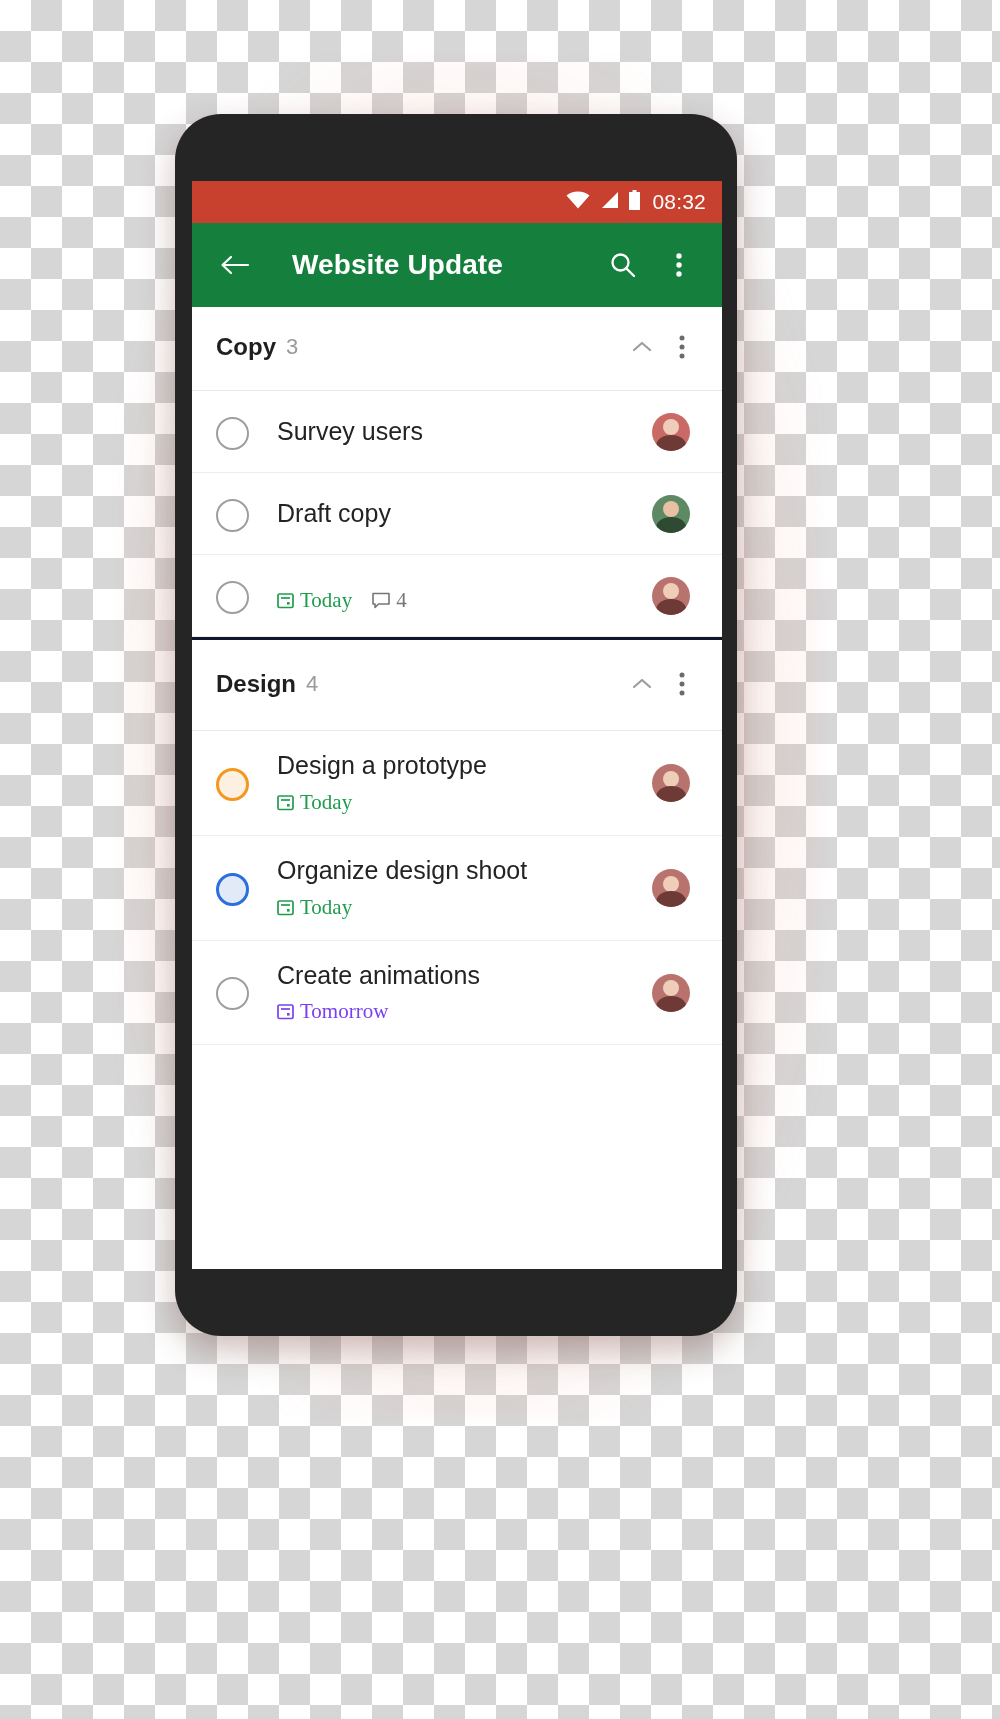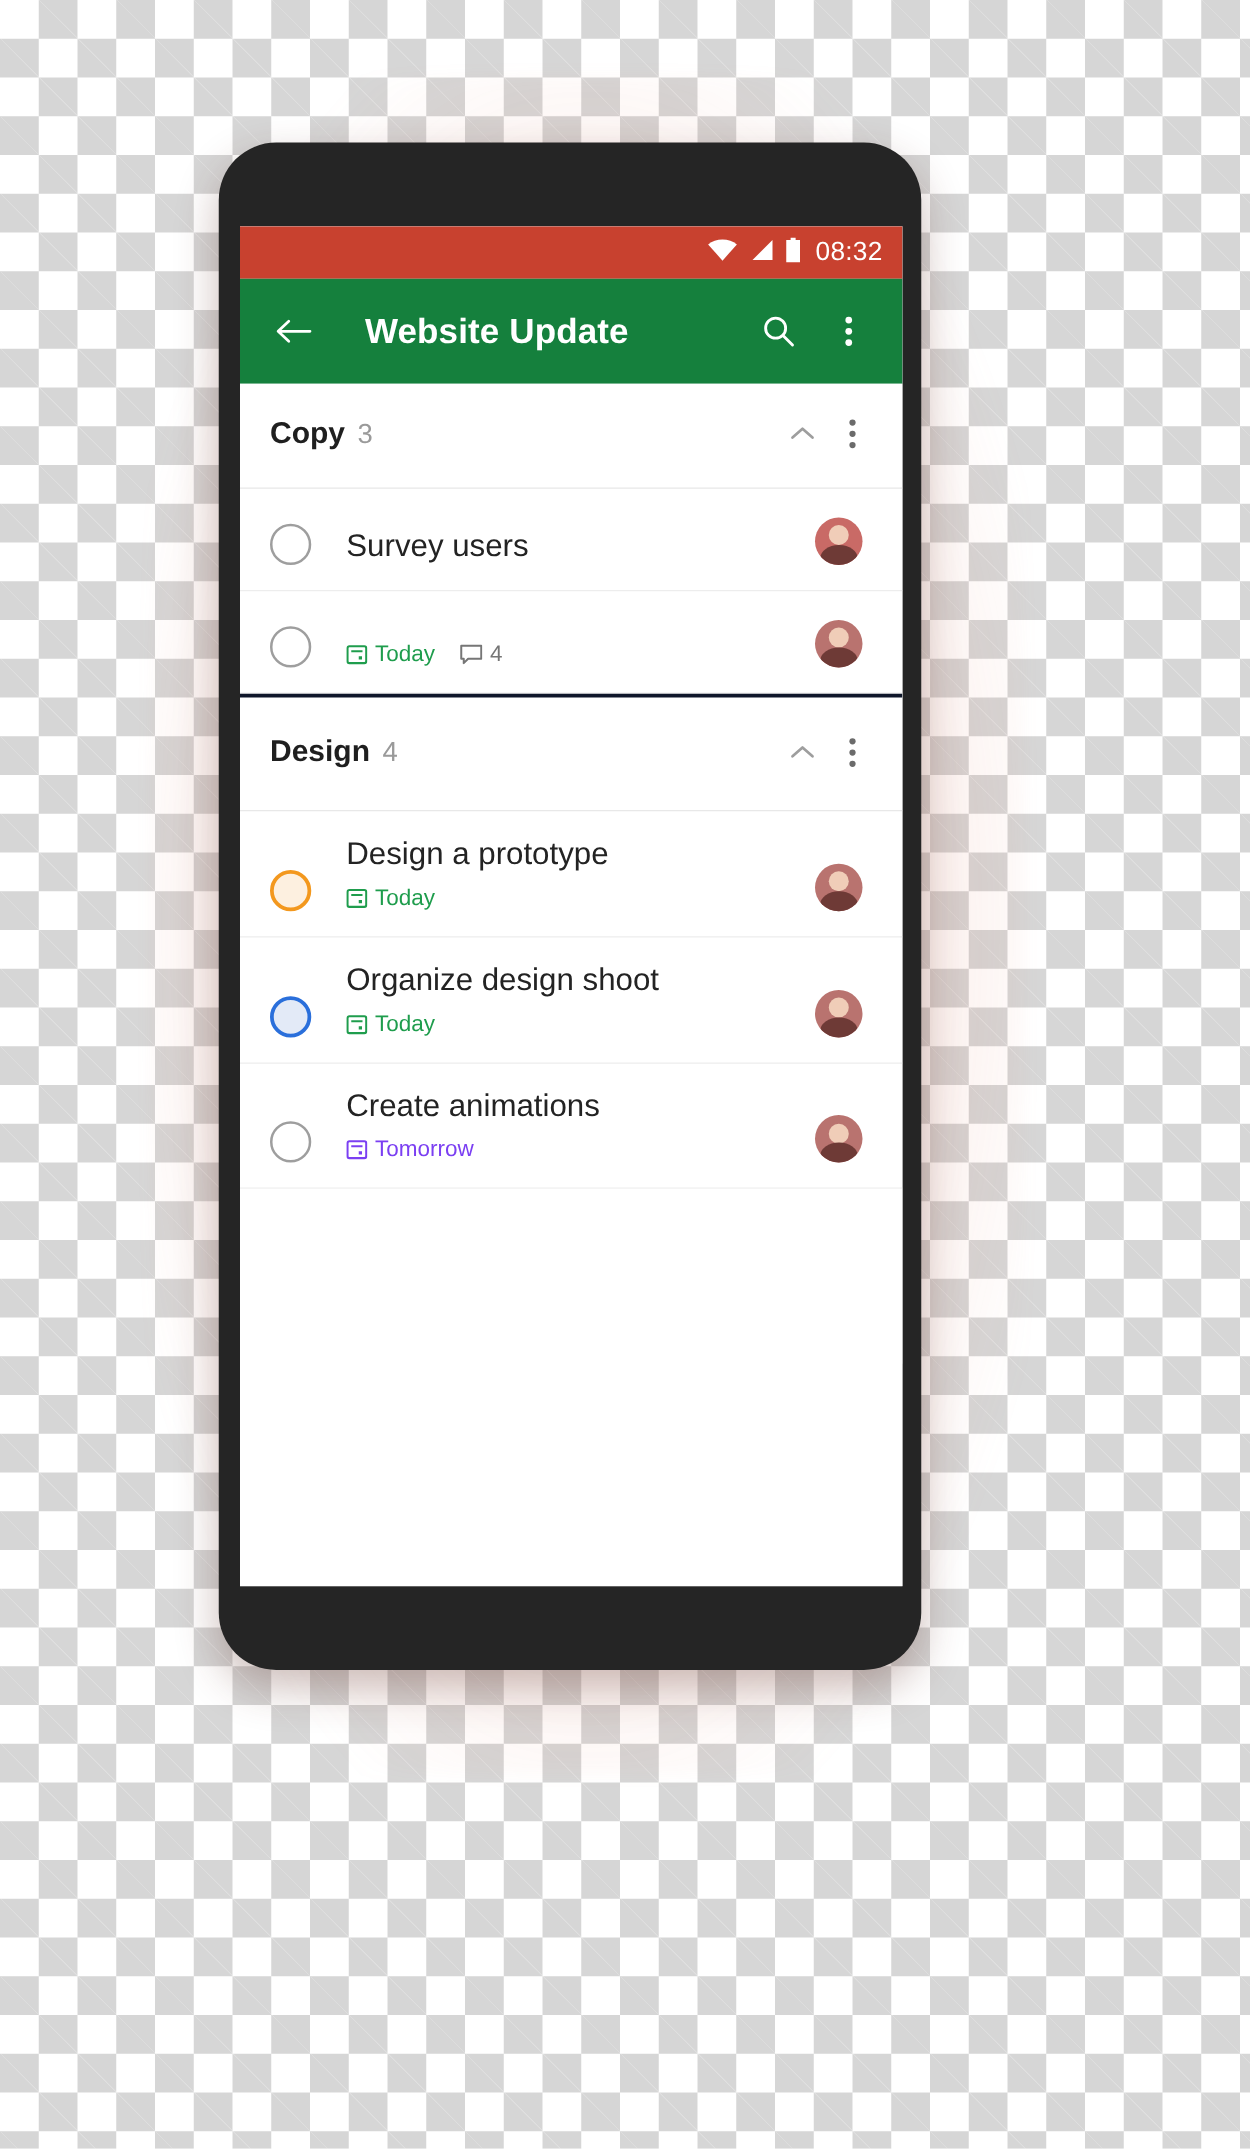--- a/index.html
+++ b/index.html
@@ -131,21 +131,21 @@
     width: 40px;
     height: 40px;
     display: flex;
     align-items: center;
     justify-content: center;
     cursor: pointer;
   }
 
   .task-row {
     display: flex;
-    align-items: flex-end;
+    align-items: center;
     padding: 20px 32px 20px 24px;
     border-bottom: 1px solid #ededed;
     min-height: 82px;
   }
 
   .checkbox {
     width: 33px;
     height: 33px;
     border-radius: 50%;
     border: 2px solid #9e9e9e;
@@ -170,21 +170,22 @@
   .task-meta {
     display: flex;
     align-items: center;
     gap: 8px;
     margin-top: 10px;
   }
   .meta-chip {
     display: flex;
     align-items: center;
     gap: 6px;
-    font-size: 18px;
+    font-size: 21px;
+    font-family: Liberation Serif, serif;
   }
   .meta-chip.today    { color: #1f9d4d; }
   .meta-chip.tomorrow { color: #7b3ff2; }
   .meta-chip.comments { color: #767676; margin-left: 12px; }
 
   .avatar {
     width: 38px;
     height: 38px;
     border-radius: 50%;
     flex-shrink: 0;
@@ -294,20 +295,30 @@
           <span class="checkbox"></span>
           <span class="task-body">
             <span class="task-title">Survey users</span>
           </span>
           <span class="avatar avatar-a">
             <span class="head"></span>
               <span class="body"></span>
           </span>
         </div>
 
+        <div class="task-row">
+          <span class="checkbox"></span>
+          <span class="task-body">
+            <span class="task-title">Draft copy</span>
+          </span>
+          <span class="avatar avatar-b">
+            <span class="head"></span>
+              <span class="body"></span>
+          </span>
+        </div>
 
         <div class="task-row">
           <span class="checkbox"></span>
           <span class="task-body">
             <span class="task-meta">
               <span class="meta-chip today">
                 <svg width="17" height="17" viewBox="0 0 17 17">
                   <rect x="1" y="2" width="15" height="13.5" rx="1.5" stroke="#1f9d4d" stroke-width="1.7" fill="none"></rect>
                   <path d="M4 6 L13 6" stroke="#1f9d4d" stroke-width="1.7"></path>
                   <rect x="10" y="10" width="2.6" height="2.6" fill="#1f9d4d"></rect>

